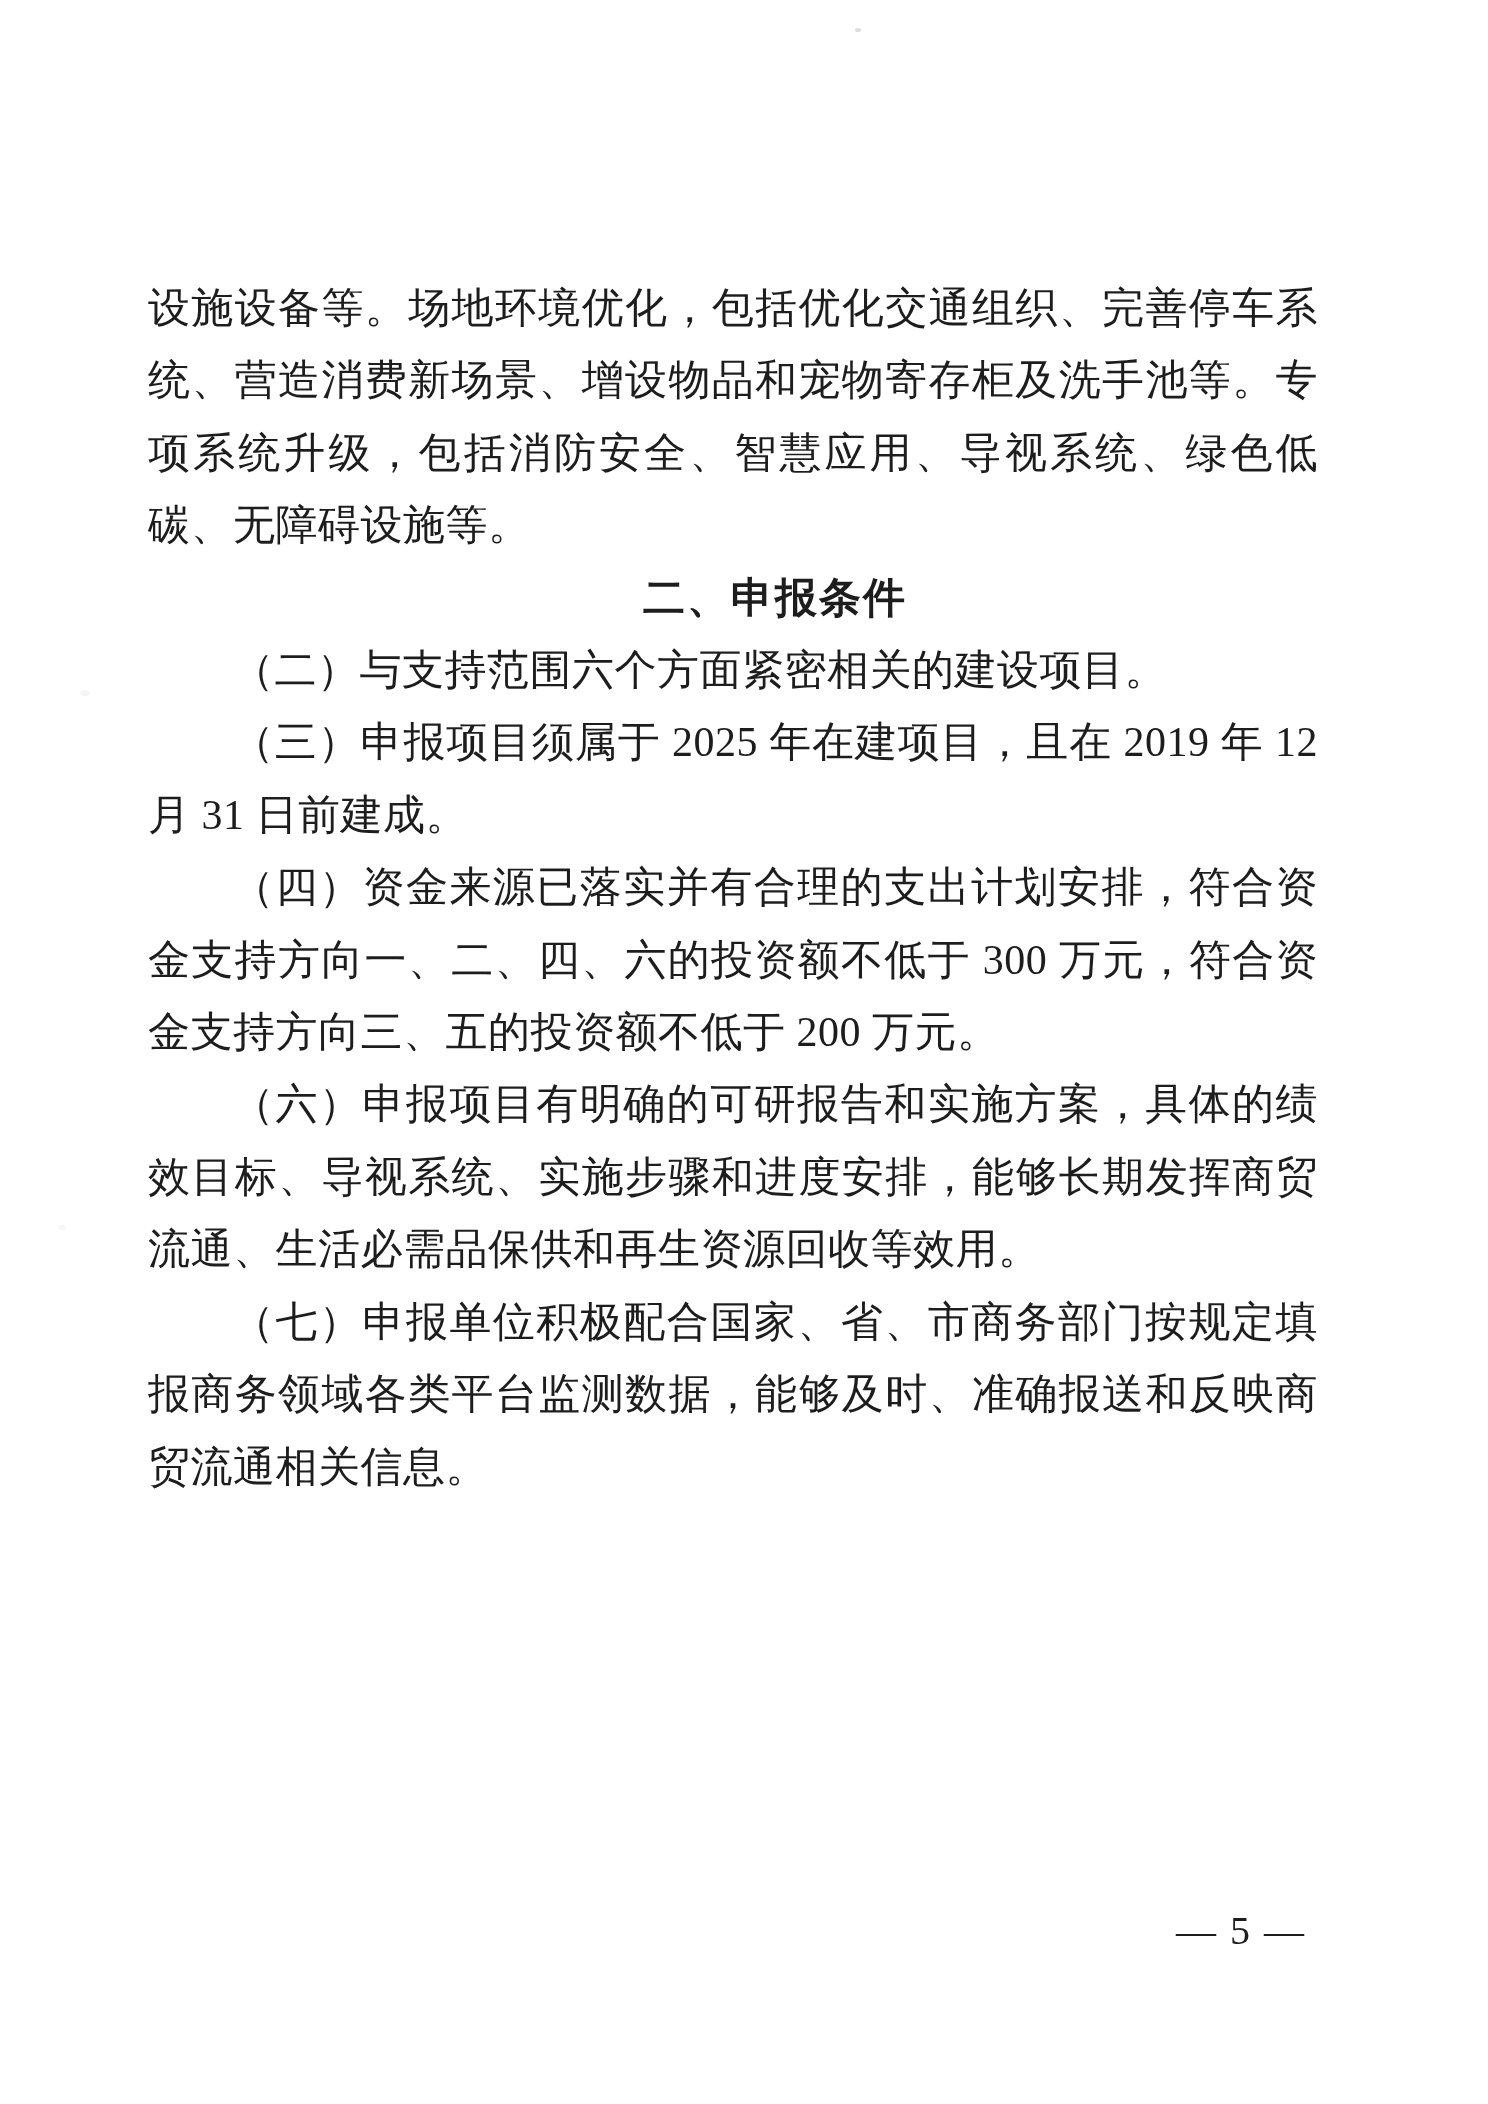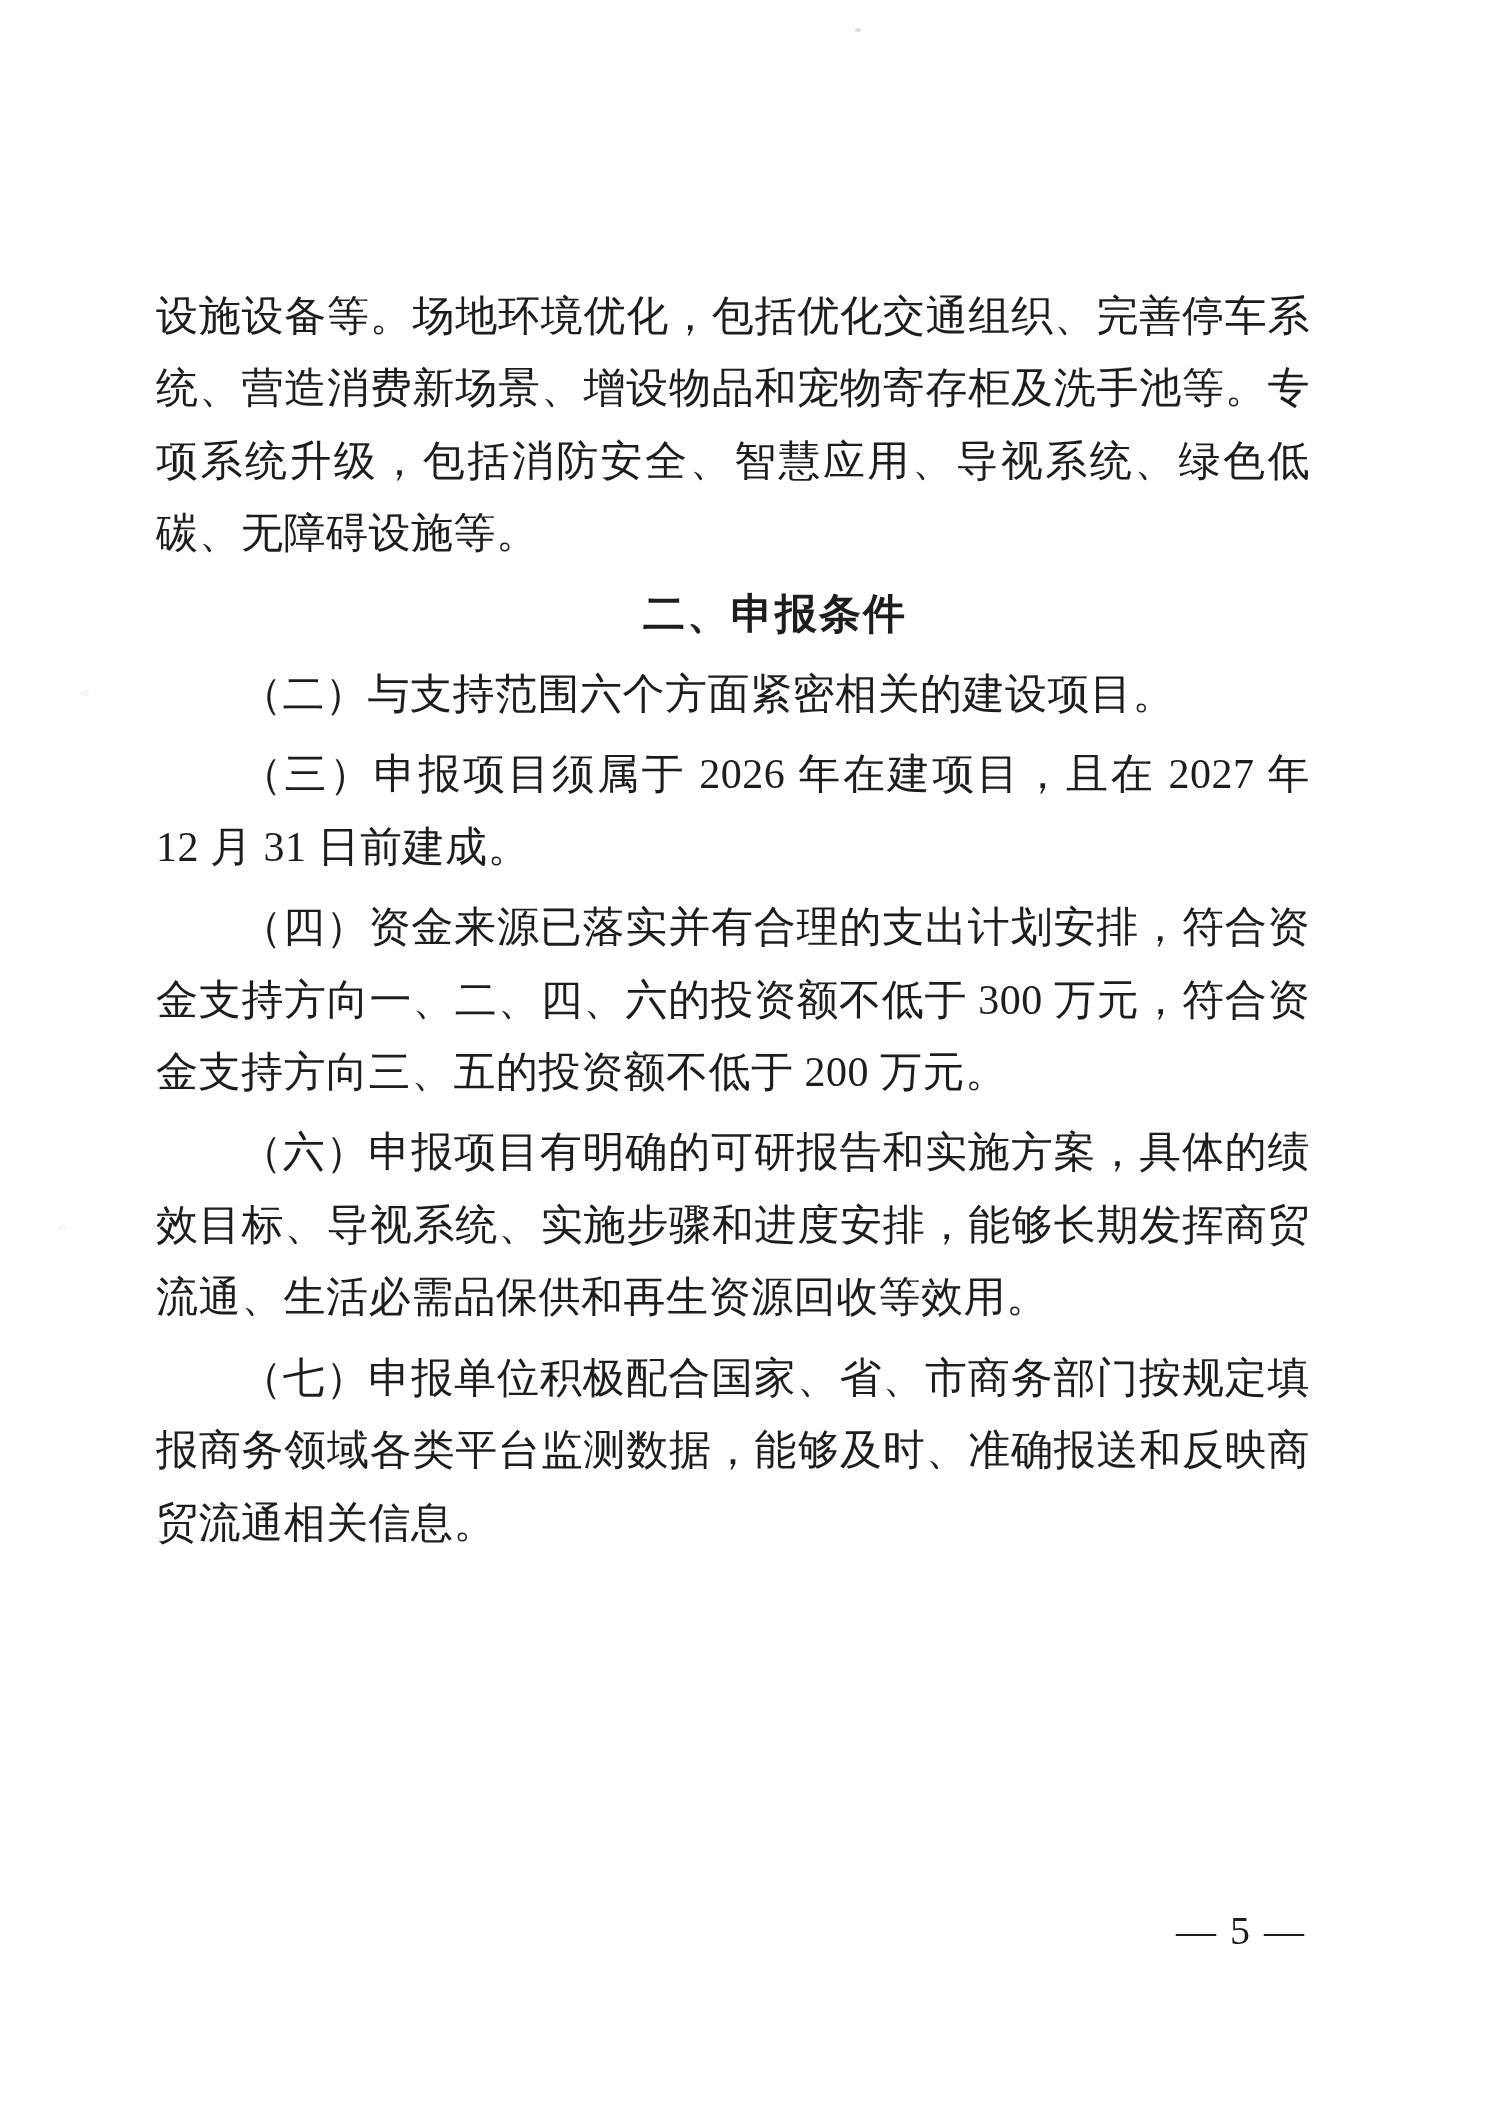--- a/index.html
+++ b/index.html
@@ -30,21 +30,21 @@
     position: absolute;
     left: 148px;
     top: 272px;
     width: 1170px;
     font-size: 42px;
     line-height: 72.4px;
     text-align: justify;
     letter-spacing: 0.5px;
   }
   .body-text p {
-    margin: 8px;
+    margin: 0;
     padding: 0;
   }
   .para-indent {
     text-indent: 2em;
   }
   .section-heading {
     text-indent: 2em;
     font-family: "Liberation Sans", "DejaVu Sans", sans-serif;
     font-weight: 700;
     text-align: center;
@@ -69,21 +69,21 @@
   <span class="speck s1"></span>
   <span class="speck s2"></span>
   <span class="speck s3"></span>
 
   <div class="body-text">
     <p>设施设备等。场地环境优化，包括优化交通组织、完善停车系统、营造消费新场景、增设物品和宠物寄存柜及洗手池等。专项系统升级，包括消防安全、智慧应用、导视系统、绿色低碳、无障碍设施等。</p>
 
     <p class="section-heading">二、申报条件</p>
 
     <p class="para-indent">（二）与支持范围六个方面紧密相关的建设项目。</p>
-    <p class="para-indent">（三）申报项目须属于 2026 年在建项目，且在 2027 年 12 月 31 日前建成。</p>
+    <p class="para-indent">（三）申报项目须属于 2025 年在建项目，且在 2019 年 12 月 31 日前建成。</p>
     <p class="para-indent">（四）资金来源已落实并有合理的支出计划安排，符合资金支持方向一、二、四、六的投资额不低于 300 万元，符合资金支持方向三、五的投资额不低于 200 万元。</p>
     <p class="para-indent">（六）申报项目有明确的可研报告和实施方案，具体的绩效目标、导视系统、实施步骤和进度安排，能够长期发挥商贸流通、生活必需品保供和再生资源回收等效用。</p>
     <p class="para-indent">（七）申报单位积极配合国家、省、市商务部门按规定填报商务领域各类平台监测数据，能够及时、准确报送和反映商贸流通相关信息。</p>
   </div>
 
   <div class="page-number">— 5 —</div>
 
 </div>
 
 </body></html>

